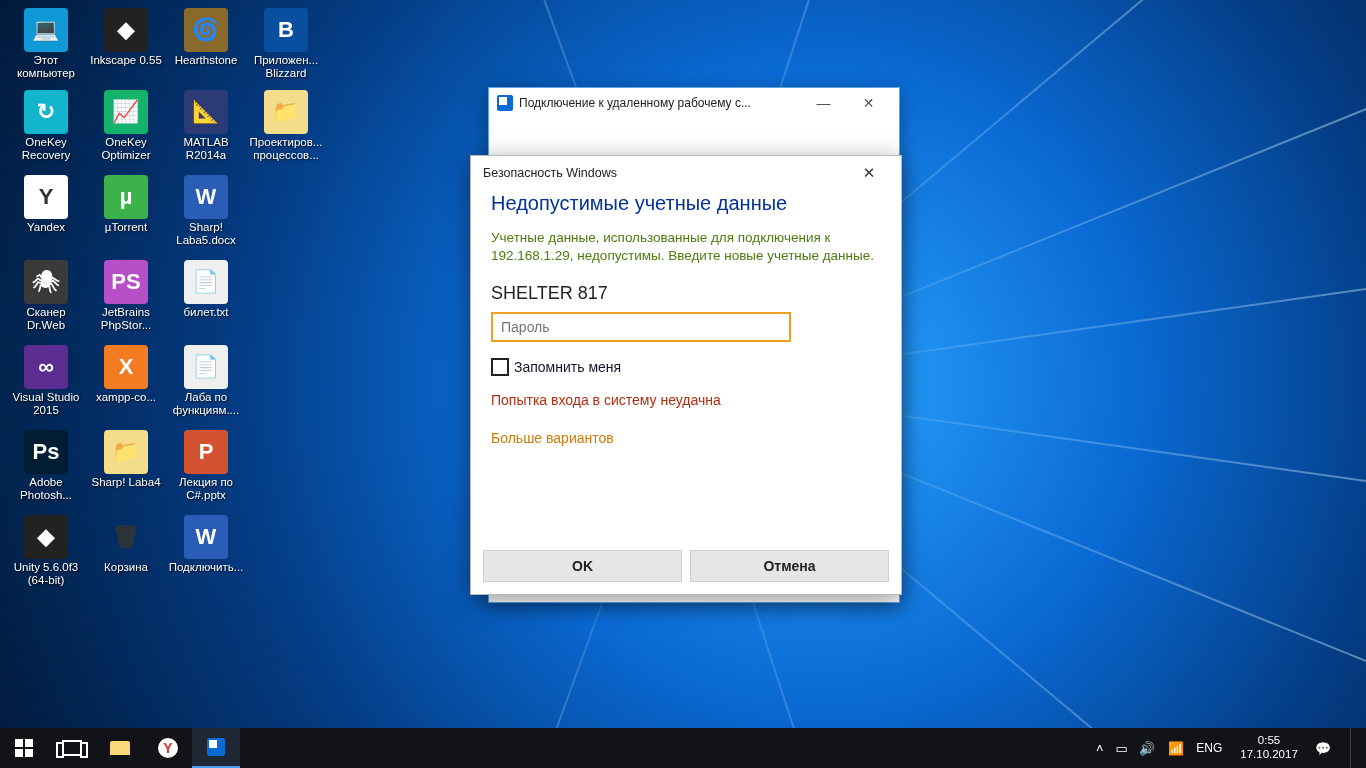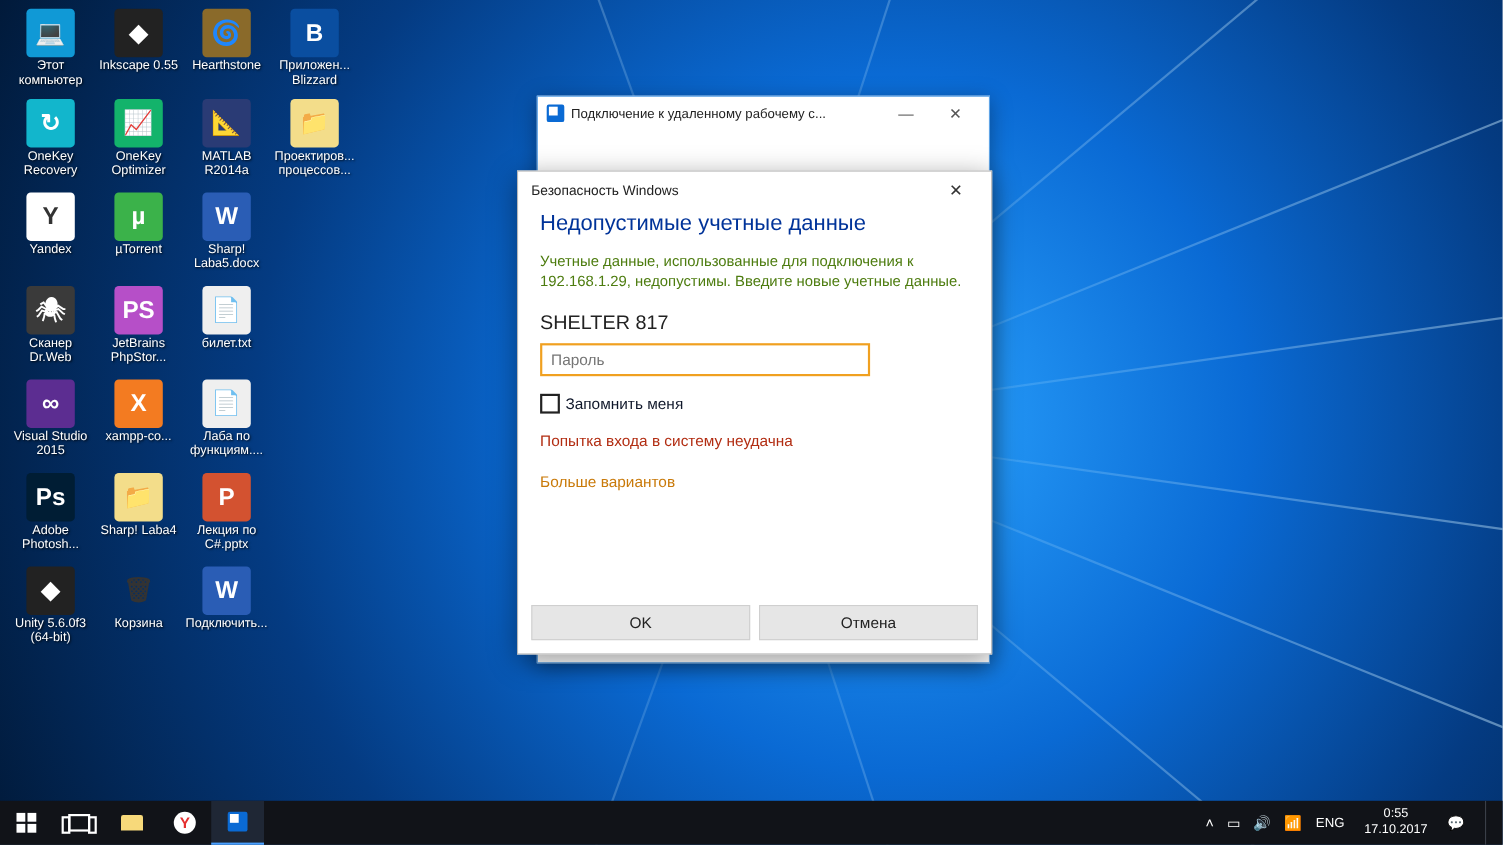--- a/index.html
+++ b/index.html
@@ -42,21 +42,21 @@
   .sec-body { padding: 2px 20px 14px; }
   .sec-body h1 { font-size: 20px; font-weight: 400; color:#0a3d91; color:#003a9e; color:#0039a6; margin-bottom: 14px; font-family:"Segoe UI Light","Segoe UI",sans-serif; }
   .sec-body h1 { color:#003399; }
   .sec-body .desc { font-size: 13.5px; color:#4d7c0f; line-height:1.35; margin-bottom: 18px; }
   .sec-body .uname { font-size: 18px; color:#222; margin-bottom: 8px; }
   .pw-input { width: 300px; height: 30px; border: 2px solid #f0a020; padding: 0 8px; font-size: 14px; color:#999; outline:none; }
   .chk-row { margin-top: 16px; display:flex; align-items:center; gap:5px; font-size:14px; color:#0f172a;}
   .chk { width:18px; height:18px; border:2px solid #222; }
   .err { margin-top: 16px; font-size: 14px; color: #b22d12; }
   .more { margin-top: 22px; font-size: 14px; color: #c97a0a; }
-  .btn-row { position:absolute; left:12px; right:12px; bottom:12px; display:flex; gap:8px; }
+  .btn-row { position:absolute; left:12px; right:12px; bottom:12px; display:flex; gap:8px;font-weight:bold; }
   .btn-row .btn { flex:1; height:32px; background:#e6e6e6; border:1px solid #cfcfcf; font-size:14px; color:#222; display:flex; align-items:center; justify-content:center; }
 
   
   .taskbar { position:absolute; left:0; right:0; bottom:0; height:40px; background:#111318; display:flex; align-items:center; color:#fff; }
   .taskbar .tb { width:48px; height:40px; display:flex; align-items:center; justify-content:center; }
   .taskbar .tb.active { background:#1f2735; border-bottom:2px solid #4aa0ff; }
   .tray { margin-left:auto; display:flex; align-items:center; height:40px; gap:12px; padding:0 10px; font-size:11.5px; }
   .tray .clk { text-align:center; line-height:1.2; margin:0 6px; }
   .tray .ic { font-size:13px; }
   .tray .lang { font-size:12px; }

